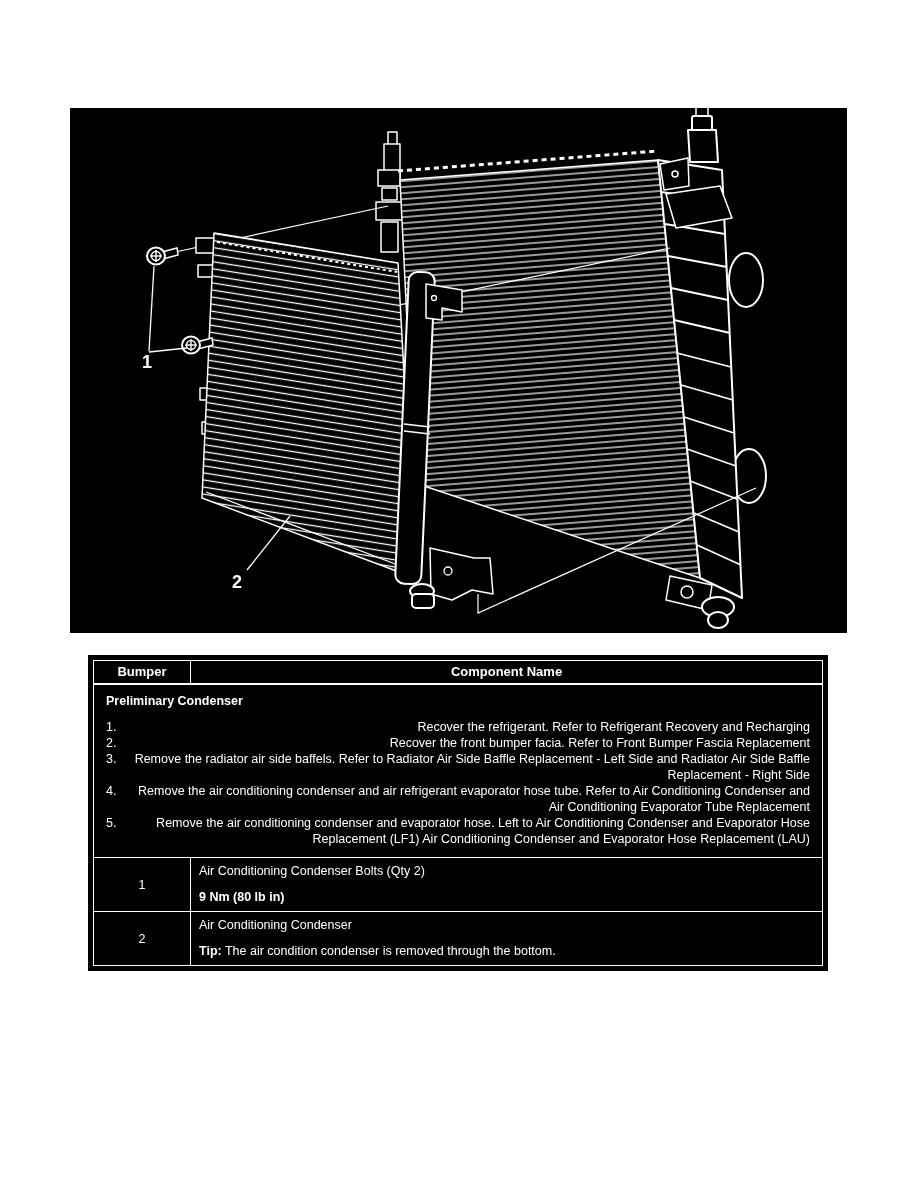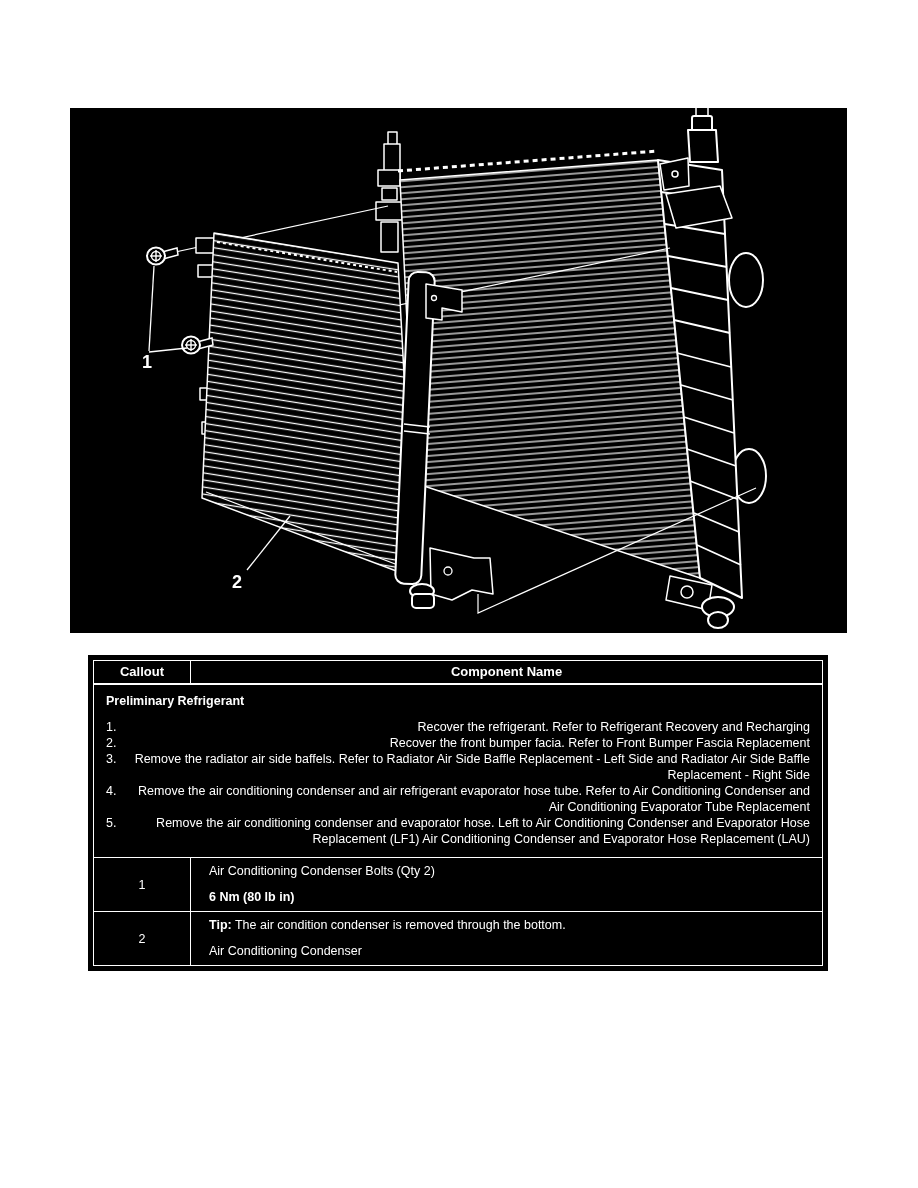--- a/index.html
+++ b/index.html
@@ -17,21 +17,21 @@
   .hdr-callout{width:97px;flex:none;border-right:1px solid #fff;box-sizing:border-box;}
   .hdr-comp{flex:1;}
   .prelim{border-top:2px solid #fff;padding:8px 10px 10px 12px;}
   .prelim-title{font-weight:bold;margin:0 0 10px 0;}
   .step{display:flex;}
   .step-num{width:19px;flex:none;}
   .step-text{flex:1;padding-right:2px;text-align:right;}
   .trow{display:flex;border-top:1px solid #fff;}
   .cell-callout{width:97px;flex:none;border-right:1px solid #fff;box-sizing:border-box;
                 display:flex;align-items:center;justify-content:center;}
-  .cell-comp{flex:1;padding:5px 8px 6px 8px;margin-left:10px;}
+  .cell-comp{flex:1;padding:5px 8px 6px 8px;}
   .cell-comp p{margin:0 0 10px 0;}
   .cell-comp p:last-child{margin-bottom:0;}
   b{font-weight:bold;}
 </style>
 </head>
 <body>
 
 <div class="page">
 
   <div class="fig">
@@ -144,26 +144,26 @@
 
       <line x1="177" y1="462" x2="220" y2="408" stroke="#fff" stroke-width="1.3"></line>
       <text x="162" y="480" font-family="Liberation Sans, sans-serif" font-size="18" font-weight="bold" fill="#fff">2</text>
     </svg>
   </div>
 
   <div class="tbl">
     <div class="tbl-inner">
 
       <div class="hdr">
-        <div class="hdr-callout">Callout</div>
+        <div class="hdr-callout">Bumper</div>
         <div class="hdr-comp">Component Name</div>
       </div>
 
       <div class="prelim">
-        <p class="prelim-title">Preliminary Refrigerant</p>
+        <p class="prelim-title">Preliminary Condenser</p>
         <div class="step">
           <span class="step-num">1.</span>
           <span class="step-text">Recover the refrigerant. Refer to Refrigerant Recovery and Recharging</span>
         </div>
         <div class="step">
           <span class="step-num">2.</span>
           <span class="step-text">Recover the front bumper facia. Refer to Front Bumper Fascia Replacement</span>
         </div>
         <div class="step">
           <span class="step-num">3.</span>
@@ -176,28 +176,28 @@
         <div class="step">
           <span class="step-num">5.</span>
           <span class="step-text">Remove the air conditioning condenser and evaporator hose. Left to Air Conditioning Condenser and Evaporator Hose Replacement (LF1) Air Conditioning Condenser and Evaporator Hose Replacement (LAU)</span>
         </div>
       </div>
 
       <div class="trow">
         <div class="cell-callout">1</div>
         <div class="cell-comp">
           <p><b></b><span>Air Conditioning Condenser Bolts (Qty 2)</span></p>
-          <p><b>6 Nm (80 lb in)</b><span></span></p>
+          <p><b>9 Nm (80 lb in)</b><span></span></p>
         </div>
       </div>
 
       <div class="trow">
         <div class="cell-callout">2</div>
         <div class="cell-comp">
+          <p><b></b><span>Air Conditioning Condenser</span></p>
           <p><b>Tip:</b><span> The air condition condenser is removed through the bottom.</span></p>
-          <p><b></b><span>Air Conditioning Condenser</span></p>
         </div>
       </div>
 
     </div>
   </div>
 
 </div>
 
 </body></html>

